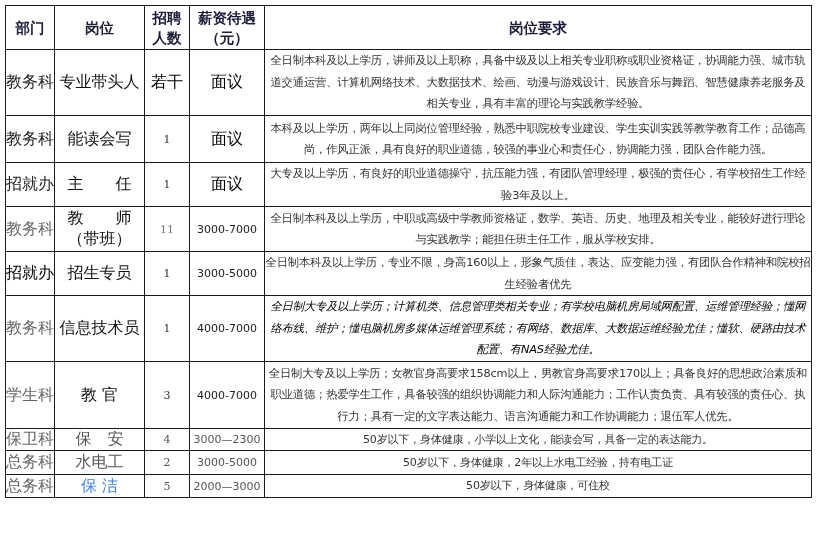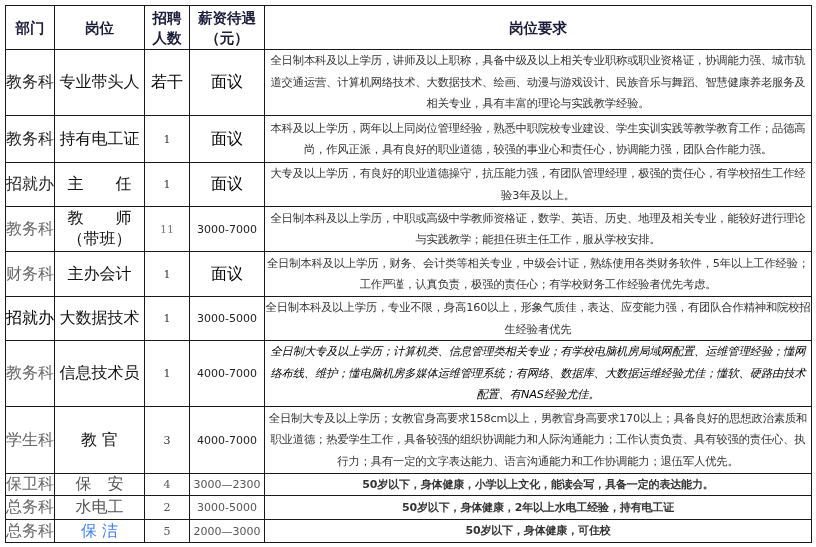--- a/index.html
+++ b/index.html
@@ -17,21 +17,21 @@
   td { font-size:16px; }
   td.dept { color:#222; }
   td.dept.gray { color:#666; }
   td.num { font-family:"DejaVu Serif","Liberation Serif",serif; font-size:11px; color:#333; }
   td.salary { font-size:11px; color:#222;margin-top:48px; }
   td.req {
     text-align:left; padding:0 3px 0 2px; font-size:11.3px; line-height:21.5px;
     color:#333; letter-spacing:-0.15px;
   }
   td.req.dark { color:#000;font-style:italic; }
-  td.req.small { line-height:20px; font-size:11px;font-weight:bold; }
+  td.req.small { line-height:20px; font-size:11px; }
   .pos { color:#111; }
 </style>
 </head>
 <body>
 
 <table class="jobs">
   <colgroup>
     <col style="width:49px">
     <col style="width:90px">
     <col style="width:45px">
@@ -56,21 +56,21 @@
   <tbody>
     <tr style="height:66px">
       <td class="dept">教务科</td>
       <td class="pos">专业带头人</td>
       <td>若干</td>
       <td>面议</td>
       <td class="req">全日制本科及以上学历，讲师及以上职称，具备中级及以上相关专业职称或职业资格证，协调能力强、城市轨道交通运营、计算机网络技术、大数据技术、绘画、动漫与游戏设计、民族音乐与舞蹈、智慧健康养老服务及相关专业，具有丰富的理论与实践教学经验。</td>
     </tr>
     <tr style="height:47px">
       <td class="dept">教务科</td>
-      <td class="pos">持有电工证</td>
+      <td class="pos">能读会写</td>
       <td class="num">1</td>
       <td>面议</td>
       <td class="req">本科及以上学历，两年以上同岗位管理经验，熟悉中职院校专业建设、学生实训实践等教学教育工作；品德高尚，作风正派，具有良好的职业道德，较强的事业心和责任心，协调能力强，团队合作能力强。</td>
     </tr>
     <tr style="height:43px">
       <td class="dept">招就办</td>
       <td class="pos">主　　任</td>
       <td class="num">1</td>
       <td>面议</td>
       <td class="req">大专及以上学历，有良好的职业道德操守，抗压能力强，有团队管理经理，极强的责任心，有学校招生工作经验3年及以上。</td>
@@ -78,30 +78,23 @@
     <tr style="height:45px">
       <td class="dept gray">教务科</td>
       <td class="pos">
         <div>教　　师</div>
         <div>（带班）</div>
       </td>
       <td class="num" style="color:#777">11</td>
       <td class="salary">3000-7000</td>
       <td class="req">全日制本科及以上学历，中职或高级中学教师资格证，数学、英语、历史、地理及相关专业，能较好进行理论与实践教学；能担任班主任工作，服从学校安排。</td>
     </tr>
-    <tr style="height:45px">
-      <td class="dept gray">财务科</td>
-      <td class="pos">主办会计</td>
-      <td class="num">1</td>
-      <td>面议</td>
-      <td class="req">全日制本科及以上学历，财务、会计类等相关专业，中级会计证，熟练使用各类财务软件，5年以上工作经验；工作严谨，认真负责，极强的责任心；有学校财务工作经验者优先考虑。</td>
-    </tr>
     <tr style="height:44px">
       <td class="dept" style="color:#000">招就办</td>
-      <td class="pos">大数据技术</td>
+      <td class="pos">招生专员</td>
       <td class="num">1</td>
       <td class="salary">3000-5000</td>
       <td class="req">全日制本科及以上学历，专业不限，身高160以上，形象气质佳，表达、应变能力强，有团队合作精神和院校招生经验者优先</td>
     </tr>
     <tr style="height:66px">
       <td class="dept gray">教务科</td>
       <td class="pos">信息技术员</td>
       <td class="num">1</td>
       <td class="salary">4000-7000</td>
       <td class="req dark">全日制大专及以上学历；计算机类、信息管理类相关专业；有学校电脑机房局域网配置、运维管理经验；懂网络布线、维护；懂电脑机房多媒体运维管理系统；有网络、数据库、大数据运维经验尤佳；懂软、硬路由技术配置、有NAS经验尤佳。</td>

